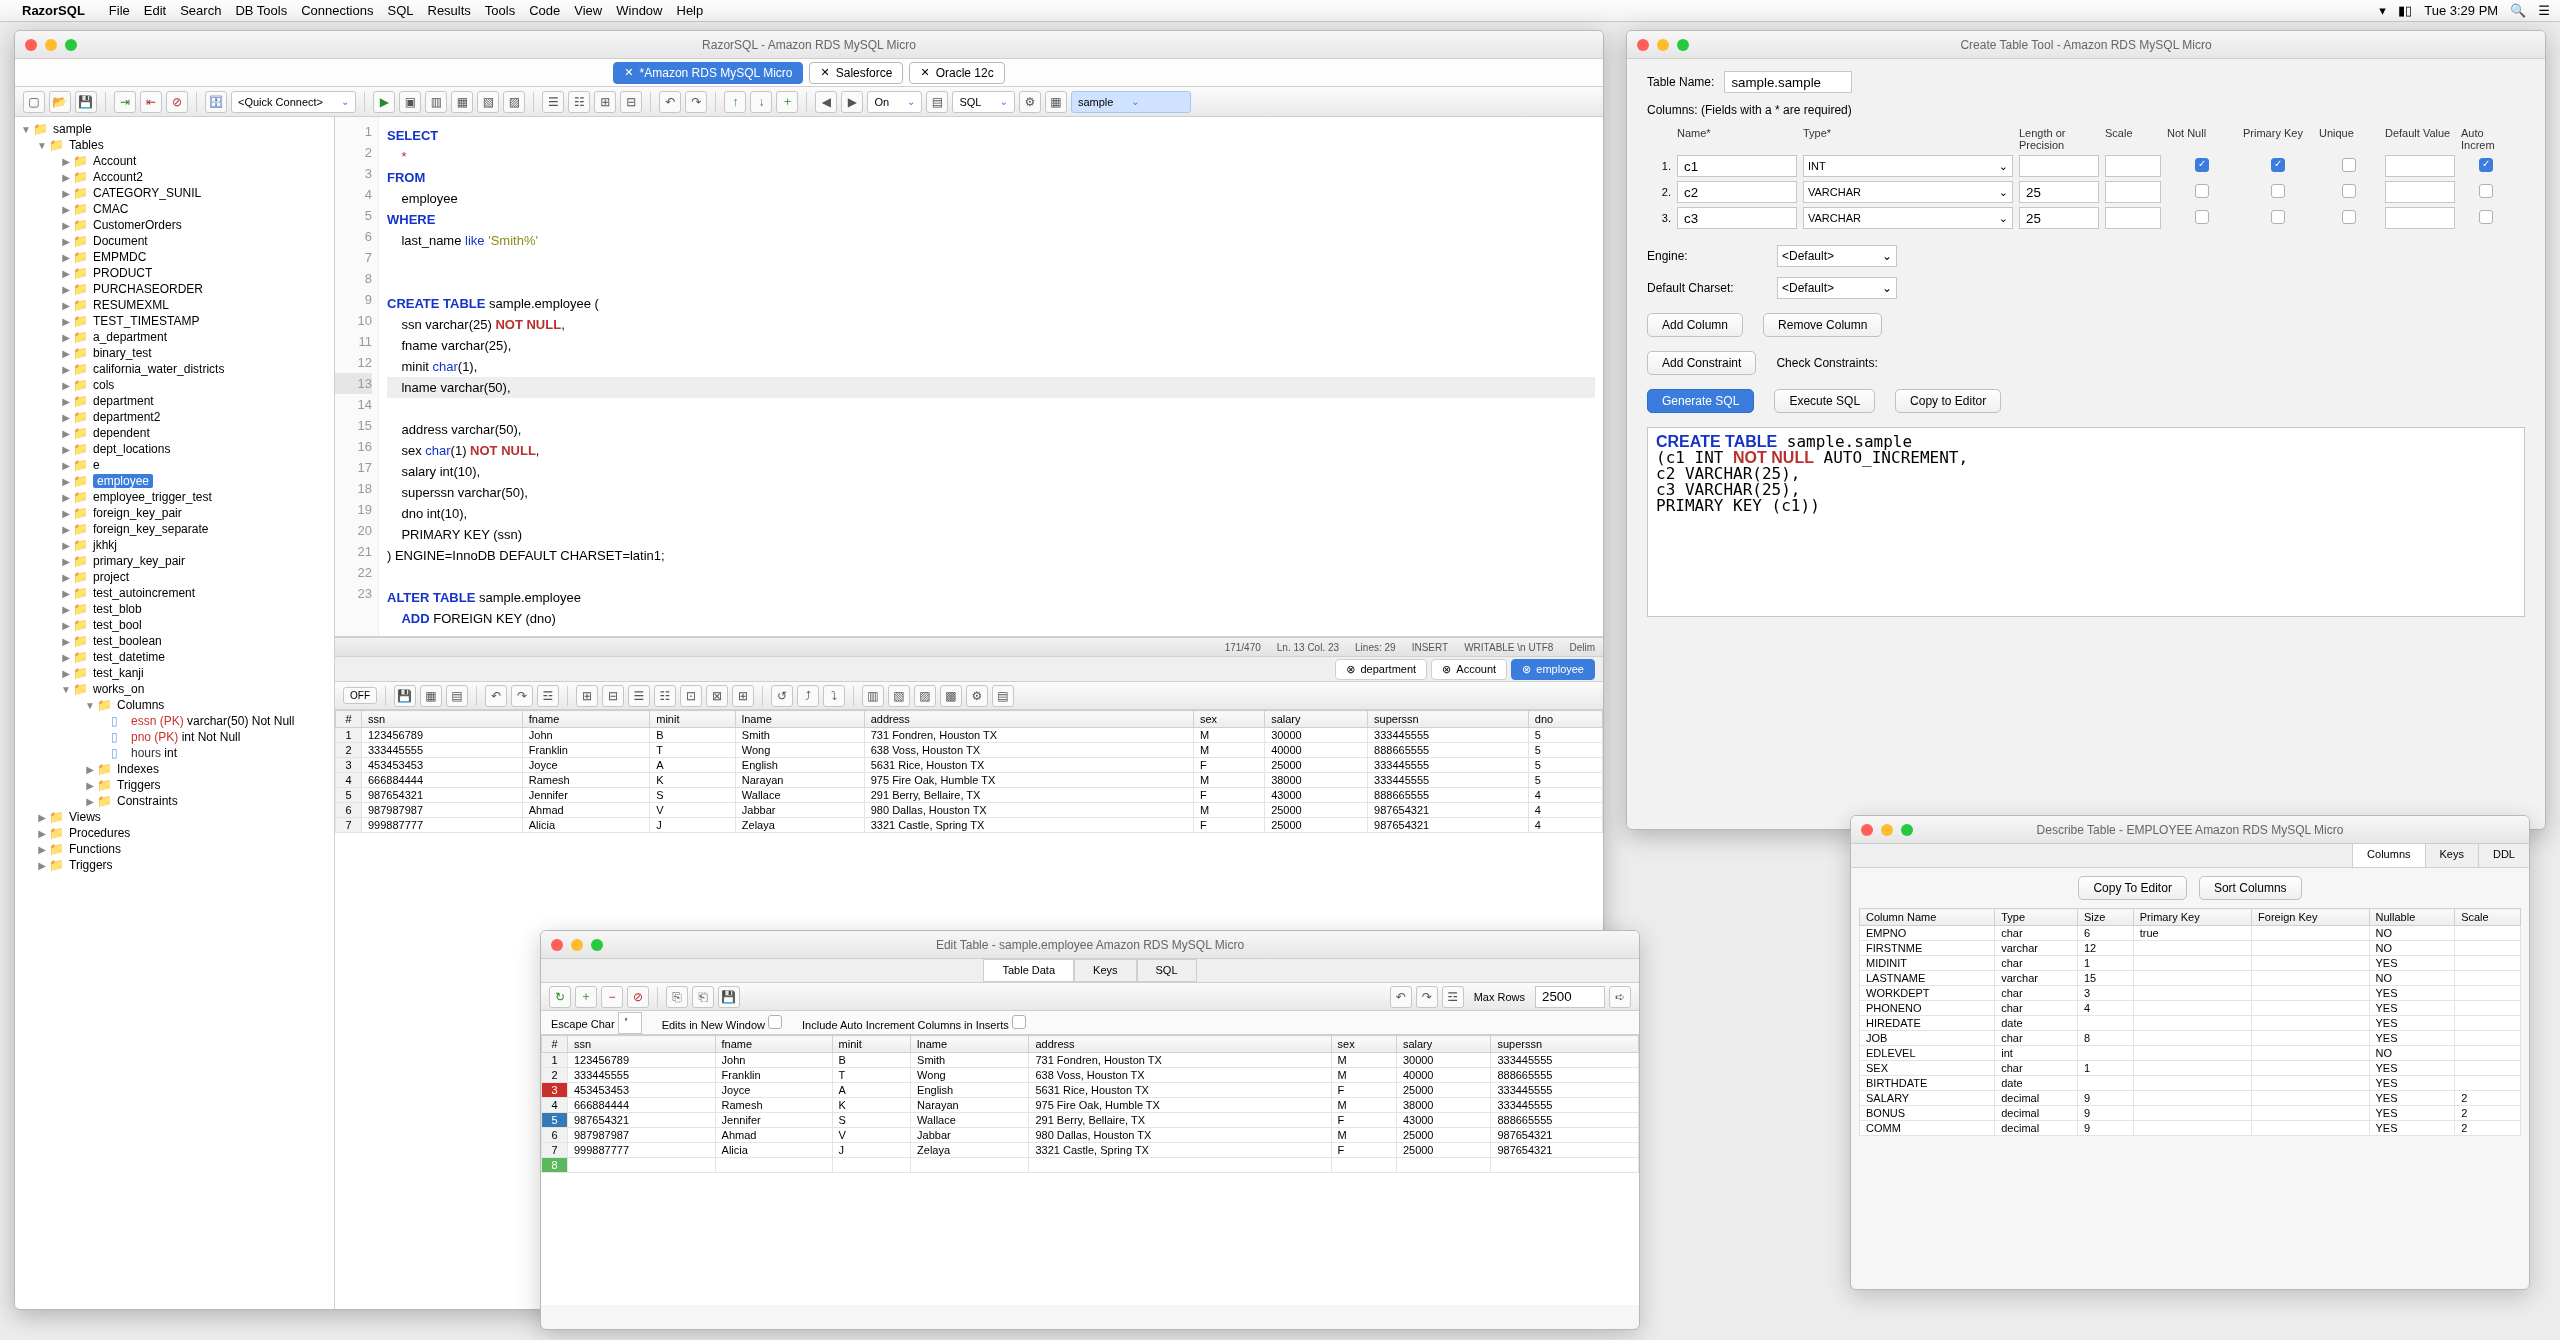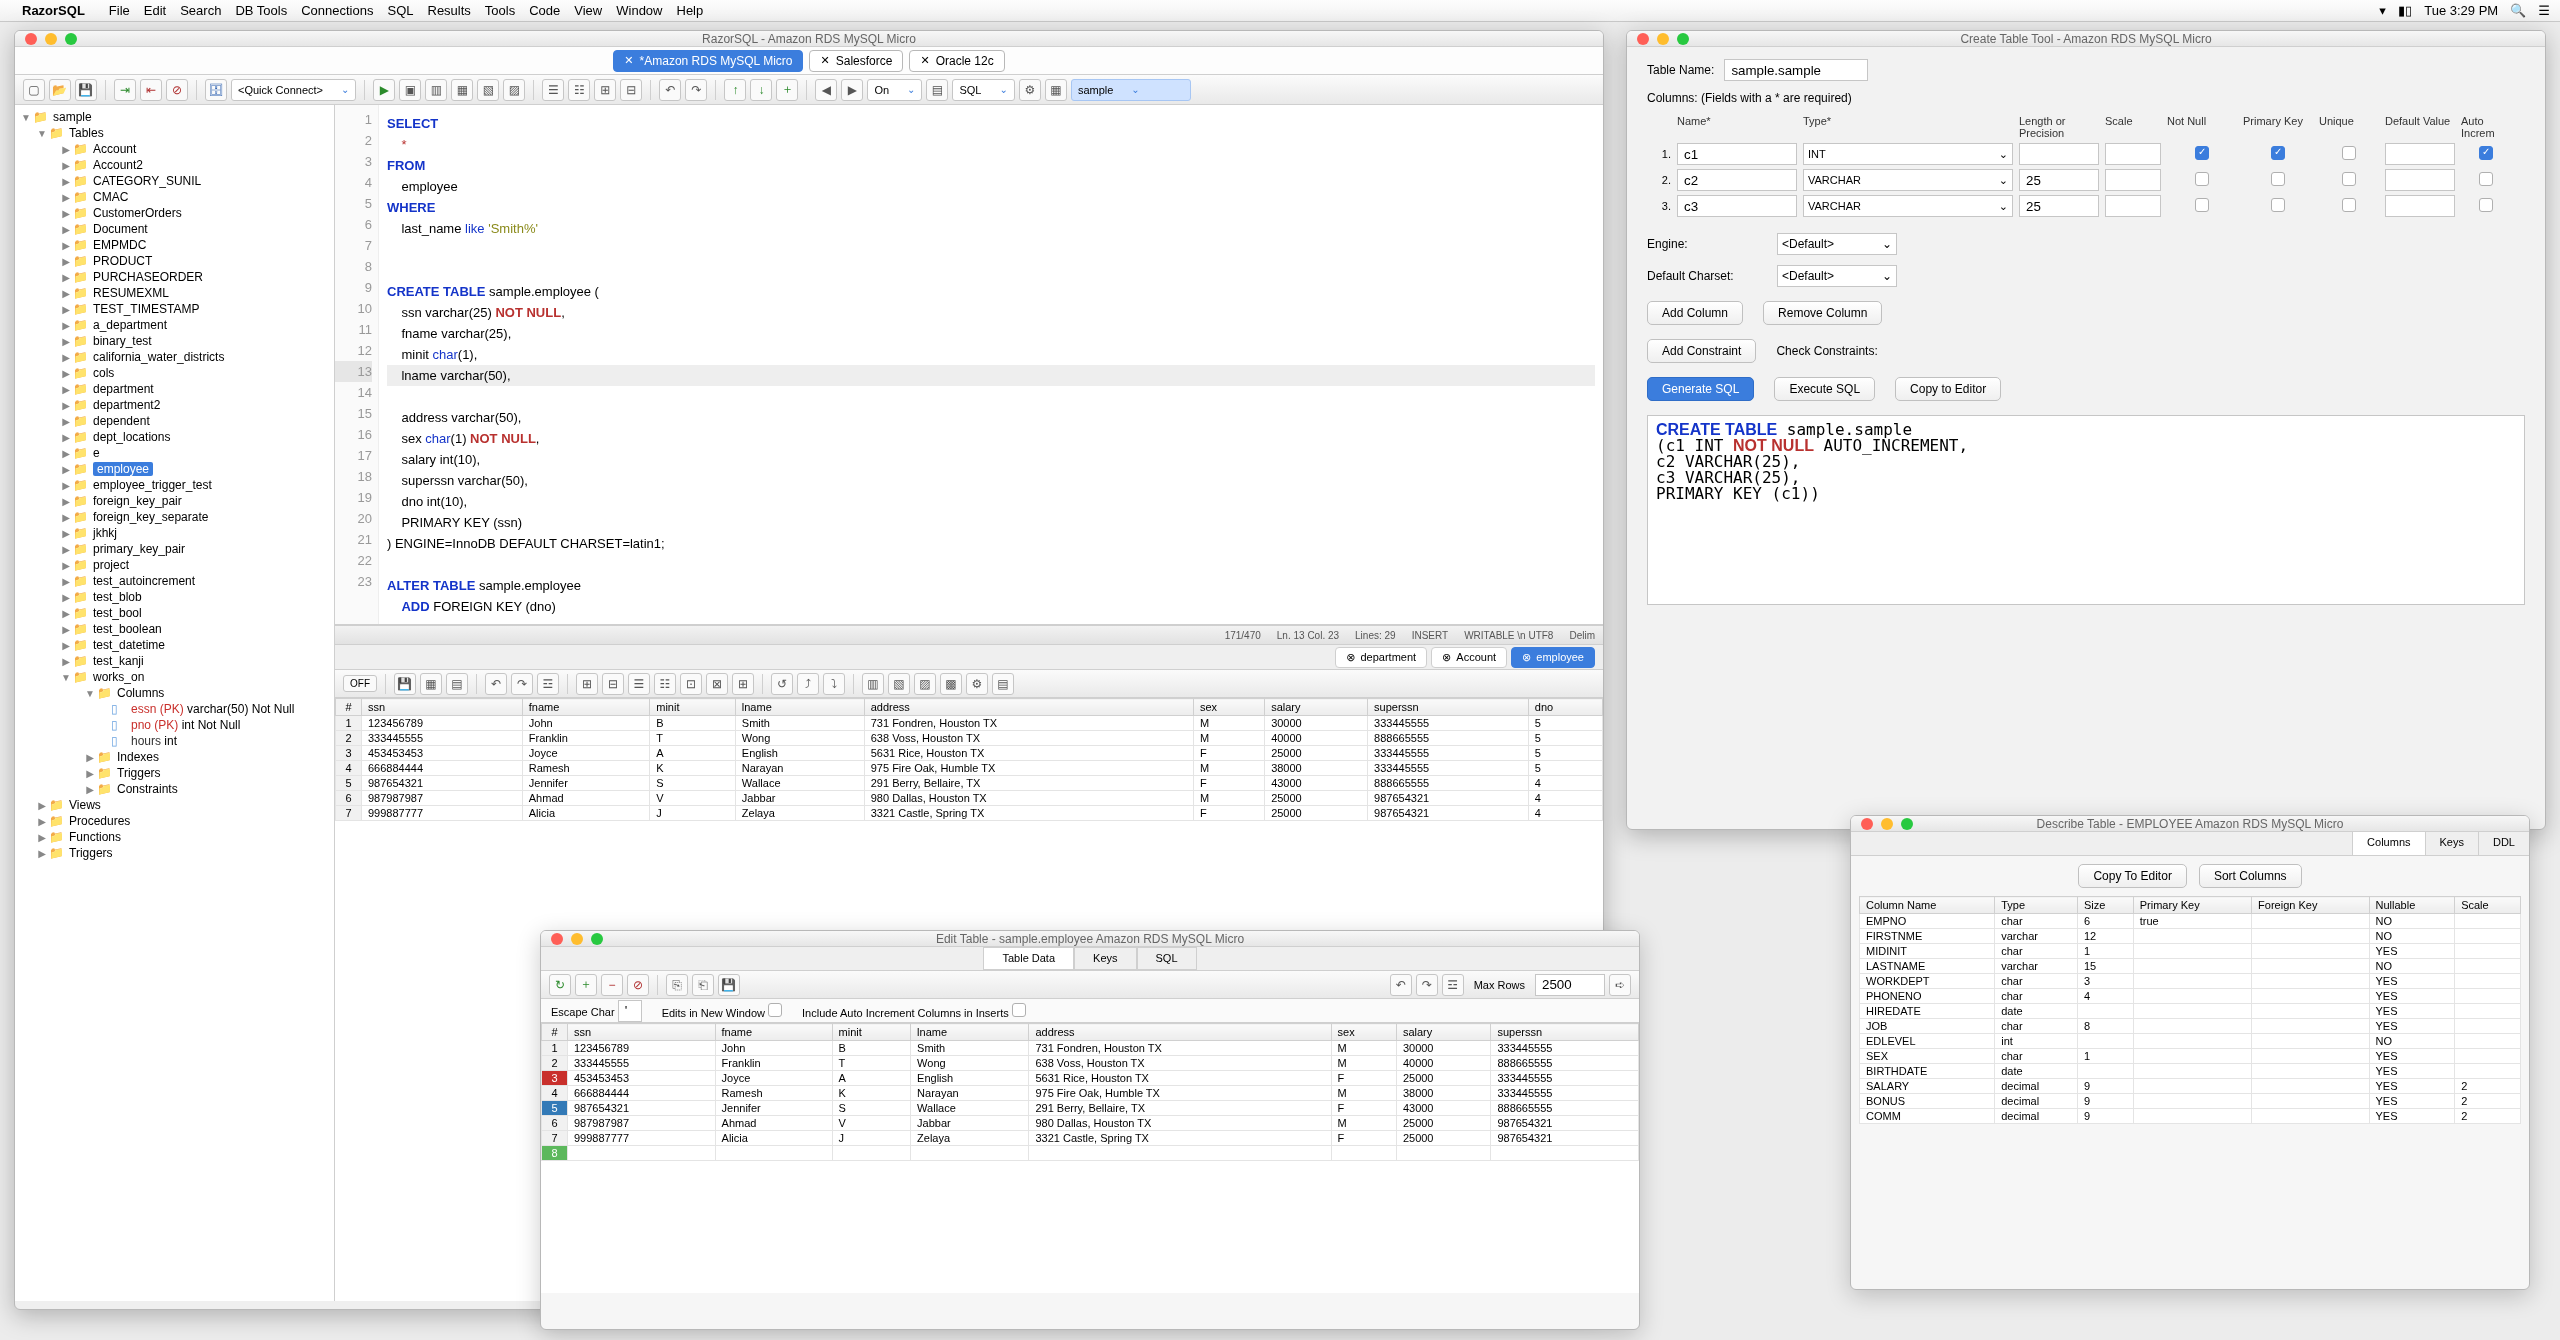--- a/index.html
+++ b/index.html
@@ -10,21 +10,21 @@
 .menubar { height: 22px; background: linear-gradient(#fdfdfd,#f1f1f1); border-bottom: 1px solid #c9c9c9; display: flex; align-items: center; padding: 0 10px; font-size: 13px; }
 .menubar .apple { font-size: 15px; margin-right: 12px; }
 .menubar .app { font-weight: bold; margin-right: 24px; }
 .menubar .mitem { margin-right: 14px; }
 .menubar .spacer { flex: 1; }
 .menubar .status { margin-left: 12px; }
 .menubar .clock { margin-left: 12px; }
 
 
 .mainwin { position: absolute; left: 14px; top: 30px; width: 1590px; height: 1280px; background: #efefef; border: 1px solid #b8b8b8; border-radius: 6px; box-shadow: 0 6px 24px rgba(0,0,0,.25); overflow: hidden; }
-.titlebar { height: 16px; background: linear-gradient(#f7f7f7,#e6e6e6); border-bottom: 1px solid #cfcfcf; display: flex; align-items: center; justify-content: center; position: relative; font-size: 12px; color: #666; }
+.titlebar { height: 28px; background: linear-gradient(#f7f7f7,#e6e6e6); border-bottom: 1px solid #cfcfcf; display: flex; align-items: center; justify-content: center; position: relative; font-size: 12px; color: #666; }
 .traffic { position: absolute; left: 10px; display: flex; gap: 8px; }
 .traffic span { width: 12px; height: 12px; border-radius: 50%; display: inline-block; }
 .tl-r { background: #ff5f57; } .tl-y { background: #ffbd2e; } .tl-g { background: #28c940; }
 
 
 .tabsrow { height: 28px; background: #fdfdfd; border-bottom: 1px solid #cfcfcf; display: flex; align-items: center; justify-content: center; gap: 6px; font-size: 12px; }
 .conntab { padding: 3px 10px; border: 1px solid #b8b8b8; border-radius: 4px; background: #fff; display: inline-flex; align-items: center; gap: 6px; }
 .conntab.active { background: #3b7ddd; color: #fff; border-color: #3b7ddd; }
 .xicon { font-size: 11px; }
 
@@ -650,21 +650,21 @@
     <div class="traffic">
         <span class="tl-r"></span>
         <span class="tl-y"></span>
         <span class="tl-g"></span>
       </div>
     <span>Create Table Tool - Amazon RDS MySQL Micro</span>
   </div>
   <div class="ctbody">
     <div class="ctrow">
       <span>Table Name:</span>
-      <input class="ctinput" style="width: 144px;" value="sample.sample">
+      <input class="ctinput" style="width: 128px;" value="sample.sample">
     </div>
     <div style="margin:6px 0">Columns: (Fields with a * are required)</div>
     <div class="cthead">
       <span></span>
       <span><span>Name</span><span class="req">*</span></span>
       <span><span>Type</span><span class="req">*</span></span>
       <span>Length or Precision</span>
       <span>Scale</span>
       <span>Not Null</span>
       <span>Primary Key</span>

